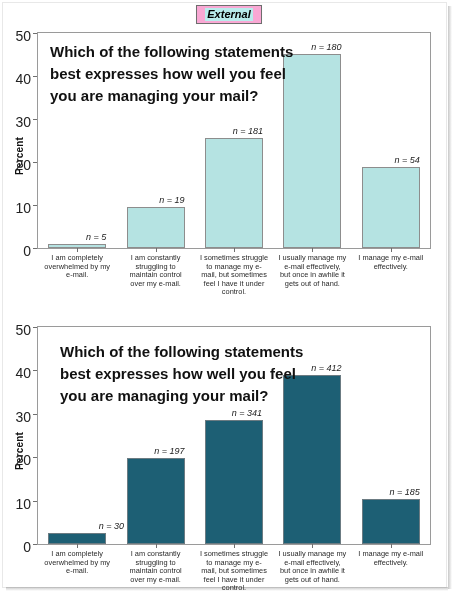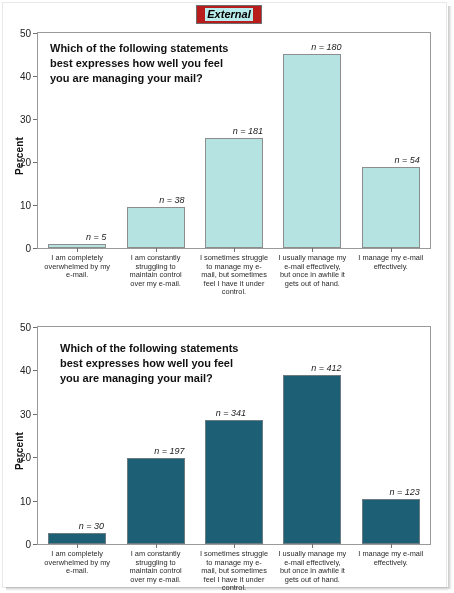--- a/index.html
+++ b/index.html
@@ -35,21 +35,21 @@
 
   
   .panel{position:absolute;left:0;width:454px;}
   #panel-external{top:0;height:300px;}
   #panel-microsoft{top:300px;height:293px;}
 
   
   .tag-box{
     position:absolute;
     border:1px solid #6e6e6e;
-    background:#b91c1c;
+    background:#f9a8d4;
     box-sizing:border-box;
     display:flex;align-items:center;justify-content:center;
     padding:1px 3px;
     box-shadow:0 0 0 1px #fdfdfd;
   }
   .tag-text{
     font-style:italic;
     font-weight:bold;
     font-size:11px;
     line-height:13px;
@@ -77,21 +77,21 @@
     color:#111;
     transform:rotate(-90deg);
     transform-origin:left top;
     white-space:nowrap;
     letter-spacing:.2px;
   }
 
   
   .ytick{
     position:absolute;
-    font-size:10px;
+    font-size:14px;
     color:#222;
     text-align:right;
     width:22px;
     white-space:nowrap;
   }
   .ytick-mark{
     position:absolute;
     width:4px;height:1px;background:#6f6f6f;
   }
 
@@ -115,22 +115,22 @@
     font-size:9px;
     color:#1a1a1a;
     white-space:nowrap;
     text-align:right;
   }
 
   
   .question{
     position:absolute;
     font-weight:bold;
-    font-size:11px;
-    line-height:15px;
+    font-size:15px;
+    line-height:22px;
     color:#111;
     white-space:pre-line;
   }
 
   
   .xaxis-tickmark{
     position:absolute;
     width:1px;height:4px;background:#6f6f6f;
   }
   .xlabel{
@@ -156,21 +156,21 @@
       <span class="tag-text">External</span>
     </div>
 
     <div class="y-axis-label" style="left:14px;top:175px;">Percent</div>
 
     <div class="plot-frame" id="plot-external">
       <div class="plot-inner" id="inner-external">
           <div class="bar bar-ext" title="I am completely overwhelmed by my e-mail. — 1% (n=4)" style="left: 10.192px; width: 58.016px; height: 4.3px;"></div>
           <div class="nlabel" style="left: 10.192px; width: 58.016px; bottom: 6.3px;">n = 5</div>
           <div class="bar bar-ext" title="I am constantly struggling to maintain control over my e-mail. — 9.5% (n=38)" style="left: 88.592px; width: 58.016px; height: 40.85px;"></div>
-          <div class="nlabel" style="left: 88.592px; width: 58.016px; bottom: 42.85px;">n = 38</div>
+          <div class="nlabel" style="left: 88.592px; width: 58.016px; bottom: 42.85px;">n = 19</div>
           <div class="bar bar-ext" title="I sometimes struggle to manage my e-mail, but sometimes feel I have it under control. — 25.6% (n=102)" style="left: 166.992px; width: 58.016px; height: 110.08px;"></div>
           <div class="nlabel" style="left: 166.992px; width: 58.016px; bottom: 112.08px;">n = 181</div>
           <div class="bar bar-ext" title="I usually manage my e-mail effectively, but once in awhile it gets out of hand. — 45.1% (n=180)" style="left: 245.392px; width: 58.016px; height: 193.93px;"></div>
           <div class="nlabel" style="left: 245.392px; width: 58.016px; bottom: 195.93px;">n = 180</div>
           <div class="bar bar-ext" title="I manage my e-mail effectively. — 18.8% (n=75)" style="left: 323.792px; width: 58.016px; height: 80.84px;"></div>
           <div class="nlabel" style="left: 323.792px; width: 58.016px; bottom: 82.84px;">n = 54</div>
         </div>
       <div class="question" style="left:12px;top:8px;">Which of the following statements
 best expresses how well you feel
 you are managing your mail?</div>
@@ -217,29 +217,29 @@
       </div>
   </div>
 
   <div class="panel" id="panel-microsoft">
 
     <div class="y-axis-label" style="left:14px;top:170px;">Percent</div>
 
     <div class="plot-frame" id="plot-microsoft">
       <div class="plot-inner" id="inner-microsoft">
           <div class="bar bar-ms" title="I am completely overwhelmed by my e-mail. — 2.5% (n=30)" style="left: 10.192px; width: 58.016px; height: 10.85px;"></div>
-          <div class="nlabel" style="left: 8px; width: 58.016px; bottom: 12.85px;">n = 30</div>
+          <div class="nlabel" style="left: 28px; width: 58.016px; bottom: 12.85px;">n = 30</div>
           <div class="bar bar-ms" title="I am constantly struggling to maintain control over my e-mail. — 19.8% (n=237)" style="left: 88.592px; width: 58.016px; height: 85.932px;"></div>
           <div class="nlabel" style="left: 88.592px; width: 58.016px; bottom: 87.932px;">n = 197</div>
           <div class="bar bar-ms" title="I sometimes struggle to manage my e-mail, but sometimes feel I have it under control. — 28.5% (n=341)" style="left: 166.992px; width: 58.016px; height: 123.69px;"></div>
-          <div class="nlabel" style="left: 150px; width: 58.016px; bottom: 125.69px;">n = 341</div>
+          <div class="nlabel" style="left: 166px; width: 58.016px; bottom: 125.69px;">n = 341</div>
           <div class="bar bar-ms" title="I usually manage my e-mail effectively, but once in awhile it gets out of hand. — 38.9% (n=465)" style="left: 245.392px; width: 58.016px; height: 168.826px;"></div>
           <div class="nlabel" style="left: 245.392px; width: 58.016px; bottom: 170.826px;">n = 412</div>
           <div class="bar bar-ms" title="I manage my e-mail effectively. — 10.3% (n=123)" style="left: 323.792px; width: 58.016px; height: 44.702px;"></div>
-          <div class="nlabel" style="left: 323.792px; width: 58.016px; bottom: 46.702px;">n = 123</div>
+          <div class="nlabel" style="left: 323.792px; width: 58.016px; bottom: 46.702px;">n = 185</div>
         </div>
       <div class="question" style="left:22px;top:14px;">Which of the following statements
 best expresses how well you feel
 you are managing your mail?</div>
     </div>
 
     <div id="yaxis-microsoft">
         <div class="ytick" style="left: 9px; top: 239px;">0</div>
         <div class="ytick-mark" style="left: 33px; top: 244px;"></div>
         <div class="ytick" style="left: 9px; top: 195.6px;">10</div>

